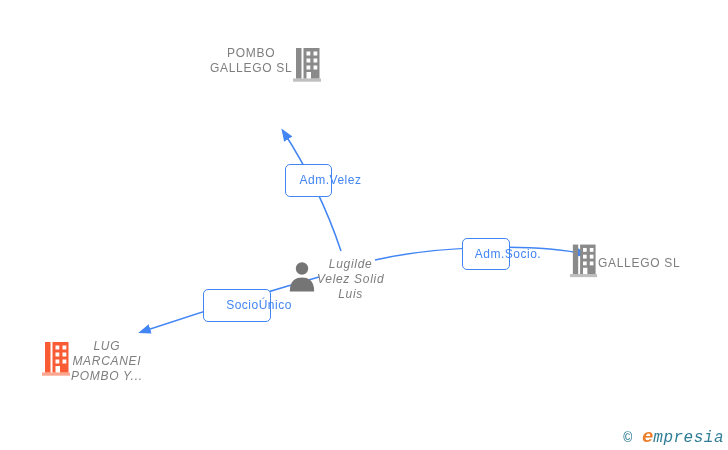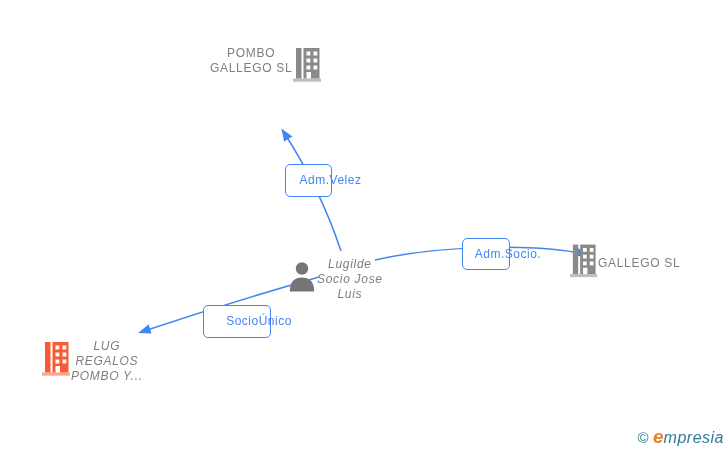--- a/index.html
+++ b/index.html
@@ -28,21 +28,21 @@
   .edge-label {
     position:absolute; background:#ffffff;
     border:1.5px solid var(--edge-blue); border-radius:5px;
     color:var(--edge-blue); font-size:12px; line-height:15px;
     display:flex; flex-direction:row; justify-content:center; align-items:center;
     letter-spacing:0.5px; cursor:pointer; box-sizing:border-box;padding-left:44px;
   }
 
   .watermark {
     position:absolute; right:4px; bottom:2px;
-    font-family:Liberation Sans, sans-serif; font-size:16px;
+    font-family:Liberation Mono, monospace; font-size:16px;
     cursor:pointer; white-space:nowrap;margin-top:48px;
   }
   .wm-copy  { color:var(--brand-teal); font-style:normal; font-size:15px; }
   .wm-e     { color:var(--brand-orange); font-style:italic; font-size:19px; font-weight:bold; }
   .wm-rest  { color:var(--brand-teal); font-style:italic; letter-spacing:0.5px; }
 </style>
 </head>
 <body>
 
 <div class="canvas">
@@ -83,21 +83,21 @@
 
   <div class="node" style="left:287px; top:252px; width:120px;font-style:italic;">
     <svg width="30" height="32" viewBox="0 0 30 32">
       <g class="fill-person">
         <circle cx="15" cy="7.5" r="6.2"></circle>
         <path d="M2.8,30.5 C2.8,19 9,16.5 15,16.5 C21,16.5 27.2,19 27.2,30.5 Z"></path>
       </g>
     </svg>
     <div class="node-label label-below">
       <div>Lugilde</div>
-      <div>Socio Jose</div>
+      <div>Velez Solid</div>
       <div>Luis</div>
     </div>
   </div>
 
   <div class="node" style="left:569px; top:244px; width:120px;">
     <svg width="29" height="34" viewBox="0 0 30 34">
       <g class="fill-company">
         <rect class="base" x="1" y="30.5" width="28" height="3.2"></rect>
         <rect x="4" y="0" width="5.5" height="30.5"></rect>
         <rect x="11.5" y="0" width="16" height="30.5"></rect>
@@ -129,34 +129,34 @@
         <rect x="21.5" y="3.5" width="3.8" height="4"></rect>
         <rect x="14.5" y="10.5" width="3.8" height="4"></rect>
         <rect x="21.5" y="10.5" width="3.8" height="4"></rect>
         <rect x="14.5" y="17.5" width="3.8" height="4"></rect>
         <rect x="21.5" y="17.5" width="3.8" height="4"></rect>
         <rect x="14.5" y="24" width="4.5" height="6.5"></rect>
       </g>
     </svg>
     <div class="node-label label-below">
       <div>LUG</div>
-      <div>REGALOS</div>
+      <div>MARCANEI</div>
       <div>POMBO Y...</div>
     </div>
   </div>
 
   <div class="edge-label" style="left:285px; top:164px; width:47px; height:33px;">
     <div>Adm.</div>
     <div>Velez</div>
   </div>
   <div class="edge-label" style="left:462px; top:238px; width:48px; height:32px;">
     <div>Adm.</div>
     <div>Socio.</div>
   </div>
-  <div class="edge-label" style="left:203px; top:289px; width:68px; height:33px;margin-top:16px;">
+  <div class="edge-label" style="left:203px; top:289px; width:68px; height:33px;">
     <div>Socio</div>
     <div>Único</div>
   </div>
 
   <div class="watermark">
     <span class="wm-copy">©</span>
     <span class="wm-e">e</span><span class="wm-rest">mpresia</span>
   </div>
 
 </div>

